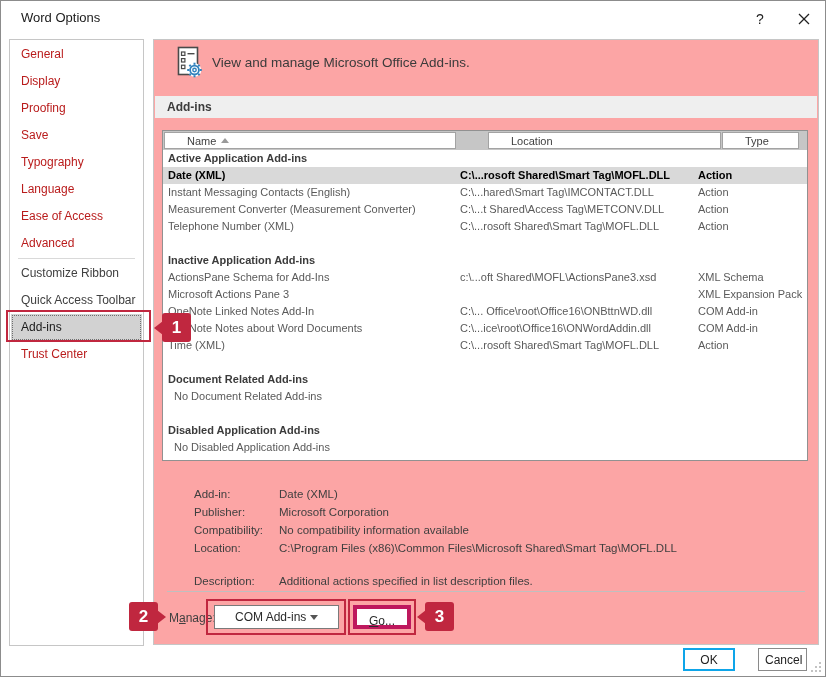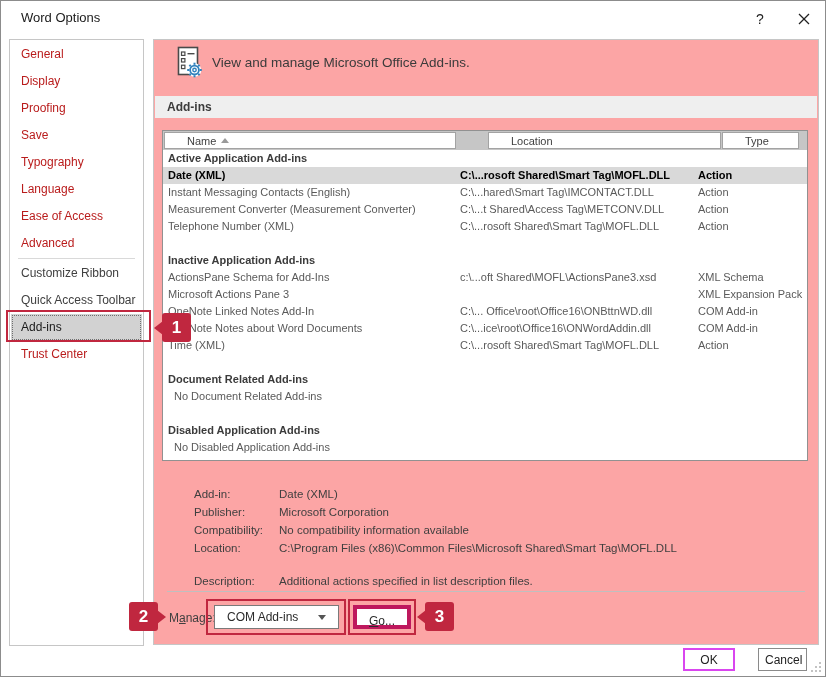--- a/index.html
+++ b/index.html
@@ -57,42 +57,42 @@
   .drow.gap{margin-top:15px;}
   .dlabel{width:85px;flex:none;}
   .dvalue{flex:1;overflow:hidden;}
   
   .mng-divider{position:absolute;left:13px;right:13px;top:551px;height:1px;background:#bfbfbf;}
   .manage-label{position:absolute;left:15px;top:566px;height:24px;line-height:24px;font-size:12px;color:#3f3f3f;}
   .redbox{position:absolute;border:2px solid var(--accent);}
   .rb-dd{left:52px;top:559px;width:140px;height:36px;}
   .rb-go{left:194px;top:559px;width:68px;height:36px;}
   .dropdown{position:absolute;left:60px;top:565px;width:125px;height:24px;border:1px solid #7a7a7a;
-    background:#fff;font-size:12px;color:#2a2a2a;display:flex;align-items:center;padding:0 12px;}
+    background:#fff;font-size:12px;color:#2a2a2a;display:flex;align-items:center;padding:0 20px;}
   .dropdown .val{flex:1;}
   .dd-arrow{width:0;height:0;border-left:4px solid transparent;border-right:4px solid transparent;
     border-top:5px solid #555;}
   .go-btn{position:absolute;left:199px;top:565px;width:58px;height:24px;border:4px solid #be185d;
     background:#fff;font-size:12px;color:#2a2a2a;font-family:inherit;text-align:center;line-height:22px;}
   .u{text-decoration:underline;}
   
   .badge{position:absolute;width:29px;height:29px;background:var(--accent);color:#fff;
     border-radius:3px;font-size:17px;font-weight:bold;display:flex;align-items:center;
     justify-content:center;z-index:30;}
   .badge .tail{position:absolute;width:0;height:0;top:50%;transform:translateY(-50%);}
   .badge .tail.left{left:-8px;border-top:7px solid transparent;border-bottom:7px solid transparent;border-right:9px solid var(--accent);}
   .badge .tail.right{right:-8px;border-top:7px solid transparent;border-bottom:7px solid transparent;border-left:9px solid var(--accent);}
   .badge1{left:161px;top:312px;}
   .badge2{left:128px;top:601px;}
   .badge3{left:424px;top:601px;}
   .redrect-addins{position:absolute;left:5px;top:309px;width:145px;height:32px;
     border:2px solid var(--accent);z-index:25;pointer-events:none;}
   
   .ok-btn{position:absolute;left:682px;top:647px;width:52px;height:23px;background:#fff;
-    border:2px solid #d946ef;font-size:12px;color:#222;font-family:inherit;line-height:19px;text-align:center;}
+    border:2px solid #0ea5e9;font-size:12px;color:#222;font-family:inherit;line-height:19px;text-align:center;}
   .cancel-btn{position:absolute;left:757px;top:647px;width:49px;height:23px;background:#fff;
     border:1px solid #8a8a8a;font-size:12px;color:#222;font-family:inherit;line-height:21px;text-align:center;}
   .grip{position:absolute;right:4px;bottom:4px;width:12px;height:12px;}
   .grip i{position:absolute;width:2px;height:2px;background:#c3c3c3;}
   .grip i:nth-child(1){right:0;bottom:8px;} .grip i:nth-child(2){right:4px;bottom:4px;}
   .grip i:nth-child(3){right:0;bottom:4px;} .grip i:nth-child(4){right:8px;bottom:0;}
   .grip i:nth-child(5){right:4px;bottom:0;} .grip i:nth-child(6){right:0;bottom:0;}
 </style>
 </head>
 <body>

